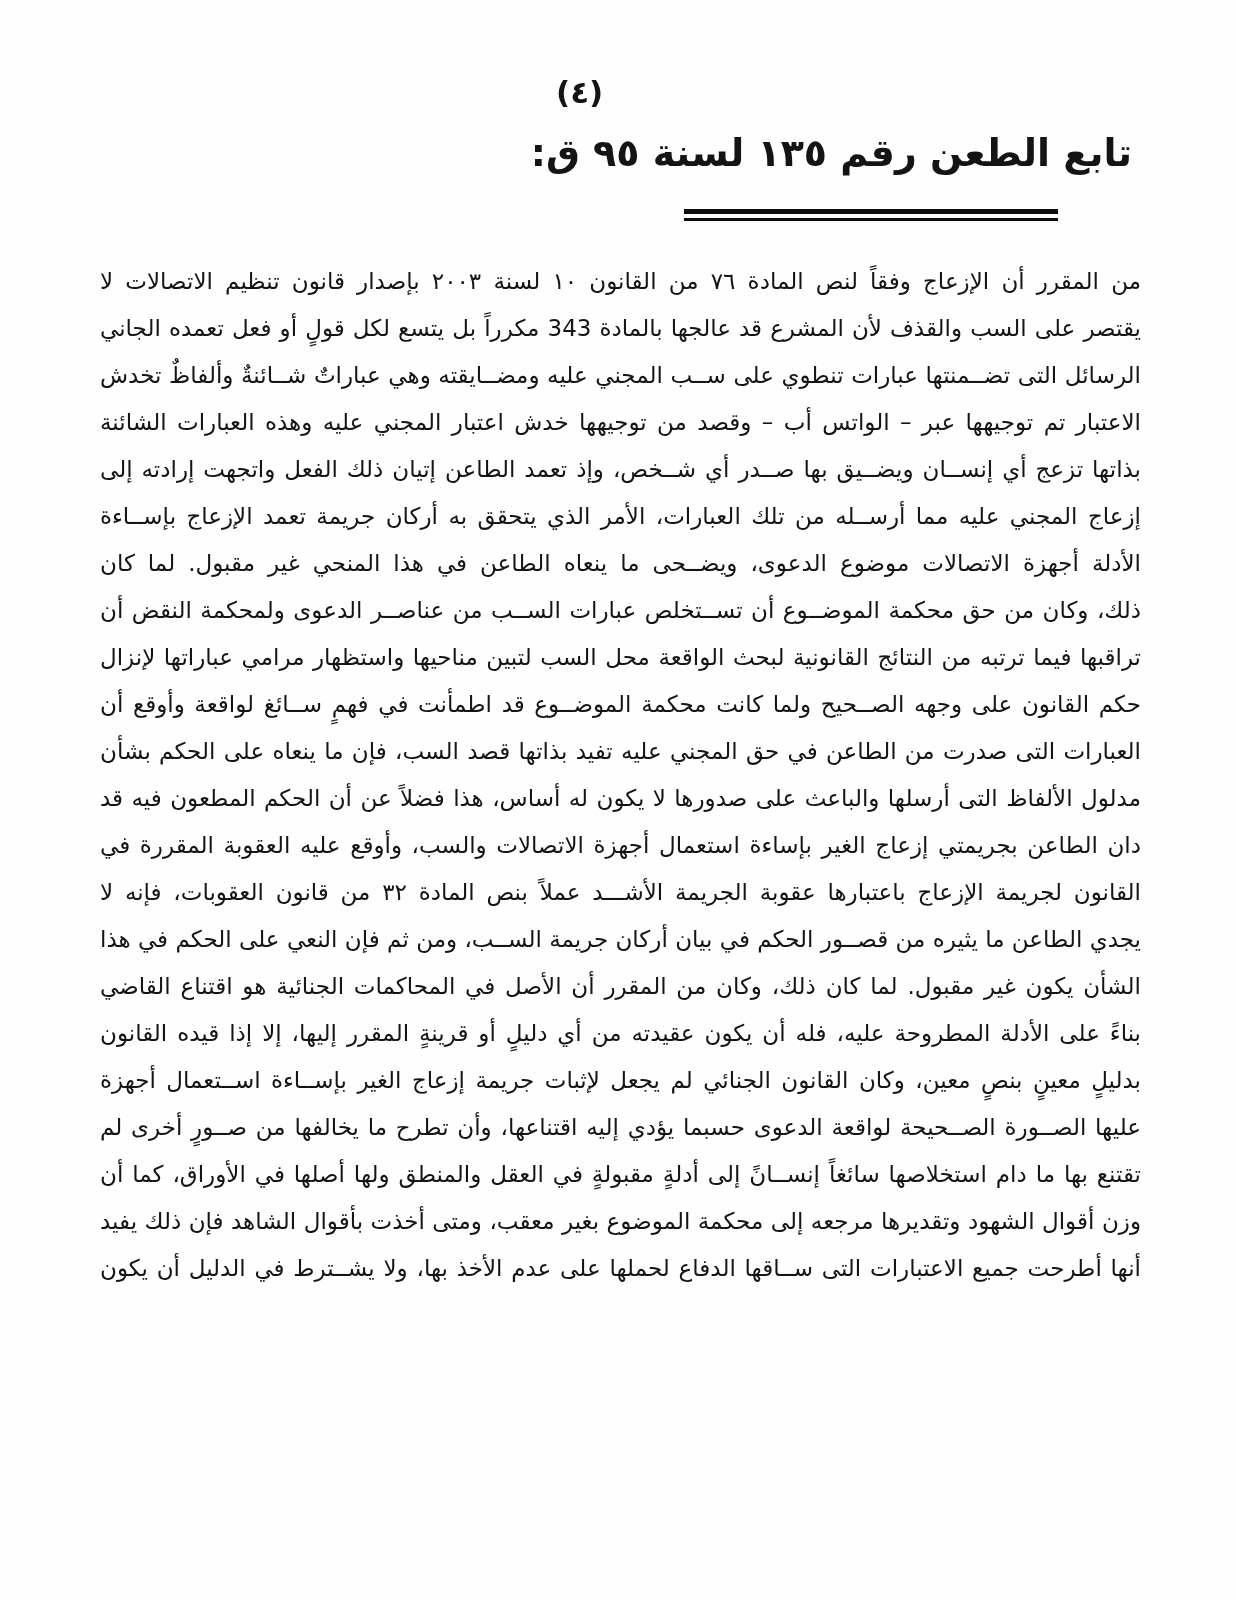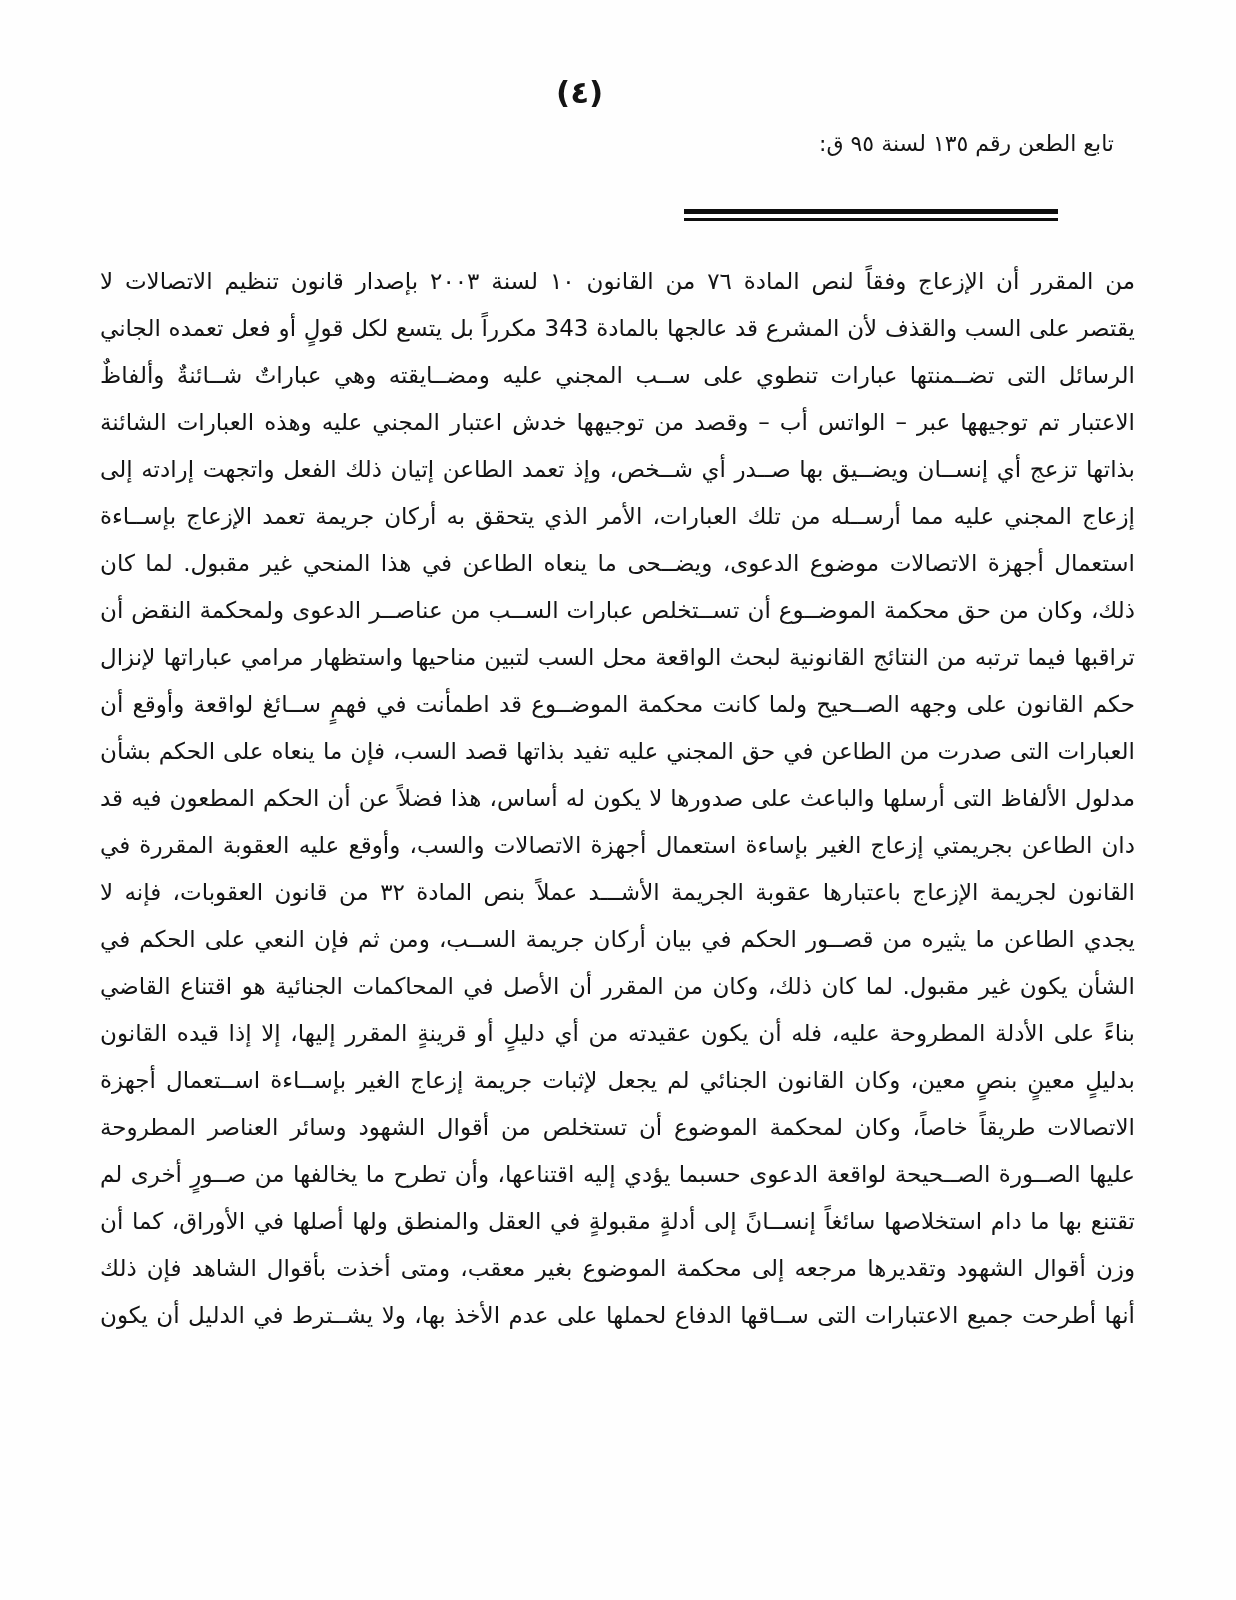--- a/index.html
+++ b/index.html
@@ -21,39 +21,39 @@
     top: 74px;
     left: 556px;
     font-size: 31px;
     font-weight: bold;
     direction: rtl;
     letter-spacing: 1px;
   }
   .case-title {
     position: absolute;
     top: 131px;
-    right: 122px;
-    font-size: 22px;
-    font-weight: normal;
+    right: 104px;
+    font-size: 38px;
+    font-weight: bold;
     direction: rtl;
     white-space: nowrap;
   }
   .title-rule {
     position: absolute;
     top: 209px;
     right: 178px;
     width: 374px;
     height: 4px;
     border-top: 5px solid #0d0d0d;
     border-bottom: 3px solid #0d0d0d;
   }
   .body-text {
     position: absolute;
     top: 258px;
-    right: 101px;
+    right: 95px;
     left: 100px;
     direction: rtl;
     font-size: 23px;
     line-height: 47px;
   }
   .body-text .line {
     height: 47px;
     overflow: hidden;
     text-align: justify;
     text-align-last: justify;
@@ -69,31 +69,30 @@
 
   <div class="title-rule"></div>
 
   <div class="body-text">
       <div class="line">من المقرر أن الإزعاج وفقاً لنص المادة ٧٦ من القانون ١٠ لسنة ٢٠٠٣ بإصدار قانون تنظيم الاتصالات لا</div>
       <div class="line">يقتصر على السب والقذف لأن المشرع قد عالجها بالمادة 343 مكرراً بل يتسع لكل قولٍ أو فعل تعمده الجاني</div>
       <div class="line">الرسائل التى تضــمنتها عبارات تنطوي على ســب المجني عليه ومضــايقته وهي عباراتٌ شــائنةٌ وألفاظٌ تخدش</div>
       <div class="line">الاعتبار تم توجيهها عبر – الواتس أب – وقصد من توجيهها خدش اعتبار المجني عليه وهذه العبارات الشائنة</div>
       <div class="line">بذاتها تزعج أي إنســان ويضــيق بها صــدر أي شــخص، وإذ تعمد الطاعن إتيان ذلك الفعل واتجهت إرادته إلى</div>
       <div class="line">إزعاج المجني عليه مما أرســله من تلك العبارات، الأمر الذي يتحقق به أركان جريمة تعمد الإزعاج بإســاءة</div>
-      <div class="line">استعمال أجهزة الاتصالات موضوع الدعوى، ويضــحى ما ينعاه الطاعن في هذا المنحي غير مقبول. لما كان</div>
+      <div class="line">الأدلة أجهزة الاتصالات موضوع الدعوى، ويضــحى ما ينعاه الطاعن في هذا المنحي غير مقبول. لما كان</div>
       <div class="line">ذلك، وكان من حق محكمة الموضــوع أن تســتخلص عبارات الســب من عناصــر الدعوى ولمحكمة النقض أن</div>
       <div class="line">تراقبها فيما ترتبه من النتائج القانونية لبحث الواقعة محل السب لتبين مناحيها واستظهار مرامي عباراتها لإنزال</div>
       <div class="line">حكم القانون على وجهه الصــحيح ولما كانت محكمة الموضــوع قد اطمأنت في فهمٍ ســائغ لواقعة وأوقع أن</div>
       <div class="line">العبارات التى صدرت من الطاعن في حق المجني عليه تفيد بذاتها قصد السب، فإن ما ينعاه على الحكم بشأن</div>
       <div class="line">مدلول الألفاظ التى أرسلها والباعث على صدورها لا يكون له أساس، هذا فضلاً عن أن الحكم المطعون فيه قد</div>
       <div class="line">دان الطاعن بجريمتي إزعاج الغير بإساءة استعمال أجهزة الاتصالات والسب، وأوقع عليه العقوبة المقررة في</div>
       <div class="line">القانون لجريمة الإزعاج باعتبارها عقوبة الجريمة الأشـــد عملاً بنص المادة ٣٢ من قانون العقوبات، فإنه لا</div>
       <div class="line">يجدي الطاعن ما يثيره من قصــور الحكم في بيان أركان جريمة الســب، ومن ثم فإن النعي على الحكم في هذا</div>
       <div class="line">الشأن يكون غير مقبول. لما كان ذلك، وكان من المقرر أن الأصل في المحاكمات الجنائية هو اقتناع القاضي</div>
       <div class="line">بناءً على الأدلة المطروحة عليه، فله أن يكون عقيدته من أي دليلٍ أو قرينةٍ المقرر إليها، إلا إذا قيده القانون</div>
       <div class="line">بدليلٍ معينٍ بنصٍ معين، وكان القانون الجنائي لم يجعل لإثبات جريمة إزعاج الغير بإســاءة اســتعمال أجهزة</div>
-      <div class="line">الاتصالات طريقاً خاصاً، وكان لمحكمة الموضوع أن تستخلص من أقوال الشهود وسائر العناصر المطروحة</div>
       <div class="line">عليها الصــورة الصــحيحة لواقعة الدعوى حسبما يؤدي إليه اقتناعها، وأن تطرح ما يخالفها من صــورٍ أخرى لم</div>
       <div class="line">تقتنع بها ما دام استخلاصها سائغاً إنســانً إلى أدلةٍ مقبولةٍ في العقل والمنطق ولها أصلها في الأوراق، كما أن</div>
       <div class="line">وزن أقوال الشهود وتقديرها مرجعه إلى محكمة الموضوع بغير معقب، ومتى أخذت بأقوال الشاهد فإن ذلك يفيد</div>
       <div class="line">أنها أطرحت جميع الاعتبارات التى ســاقها الدفاع لحملها على عدم الأخذ بها، ولا يشــترط في الدليل أن يكون</div>
     </div>
 </div>
 
 </body></html>

